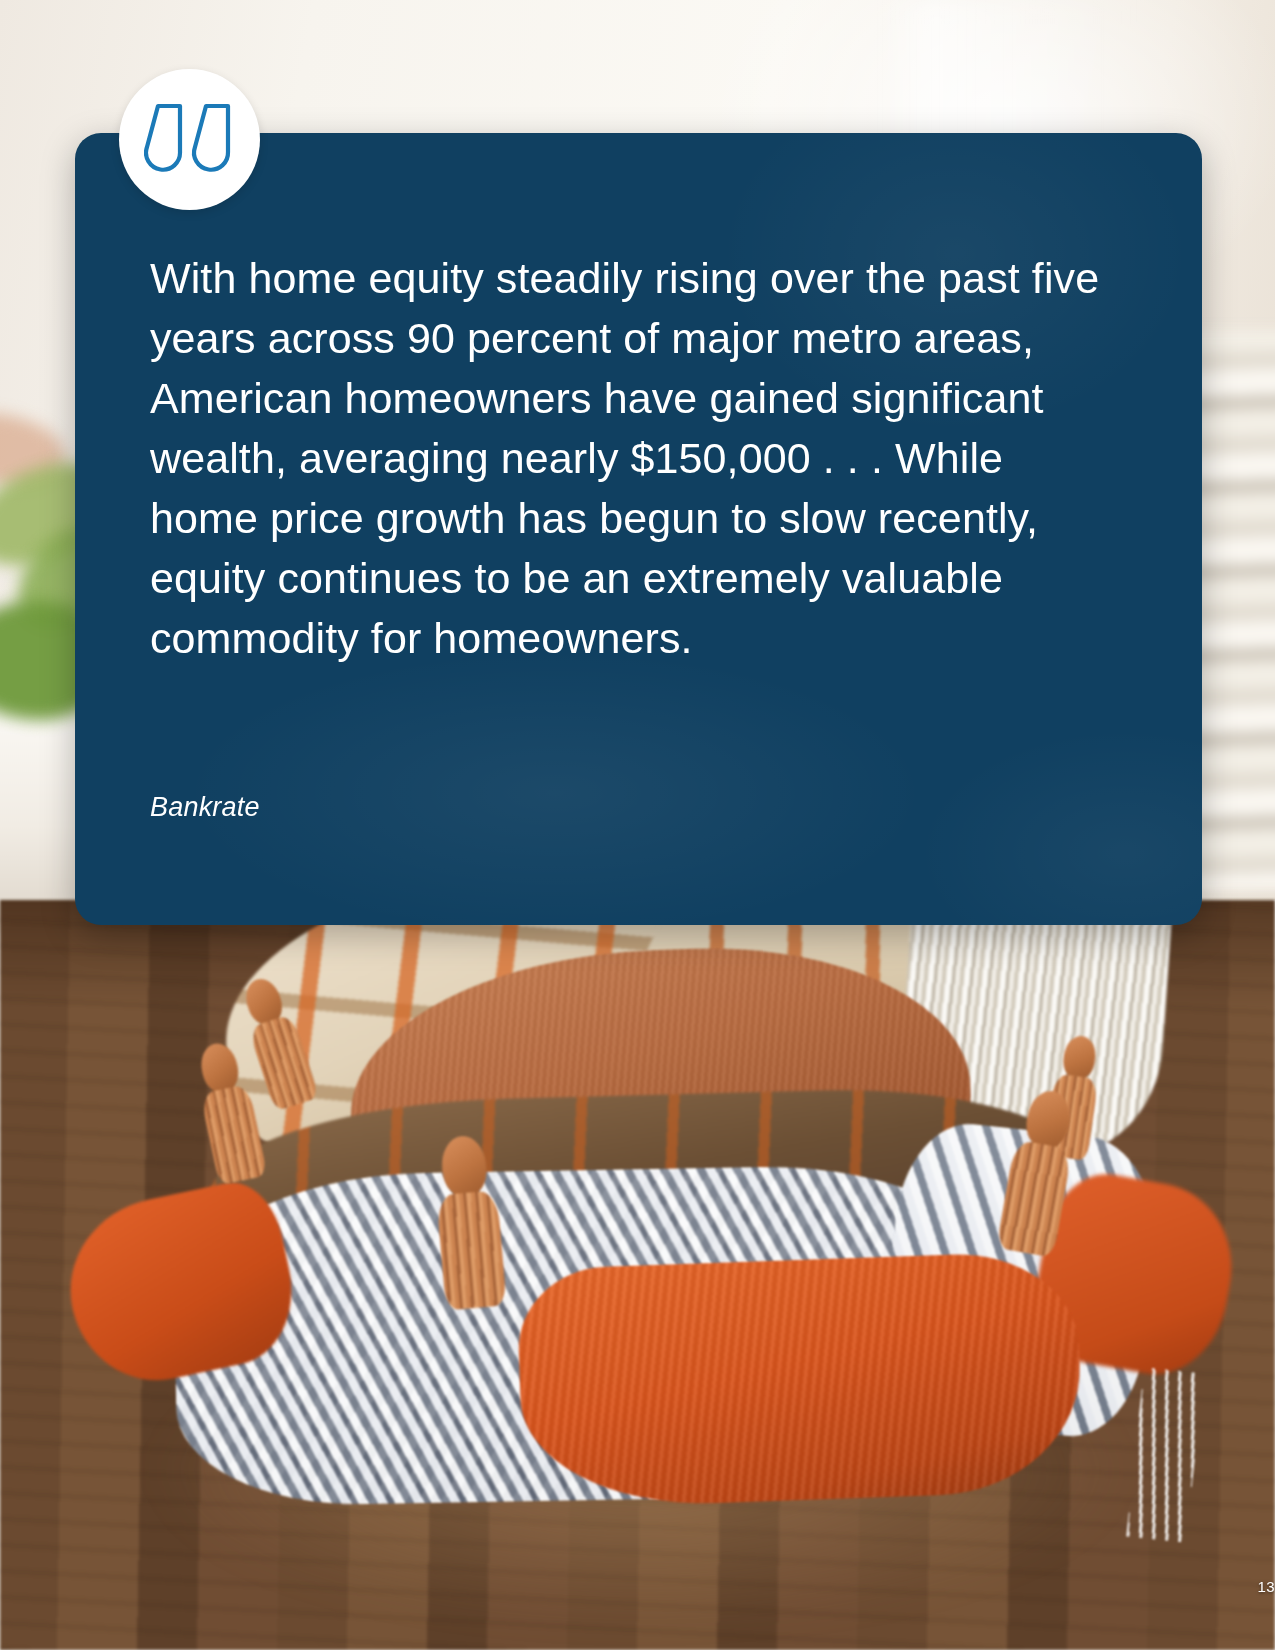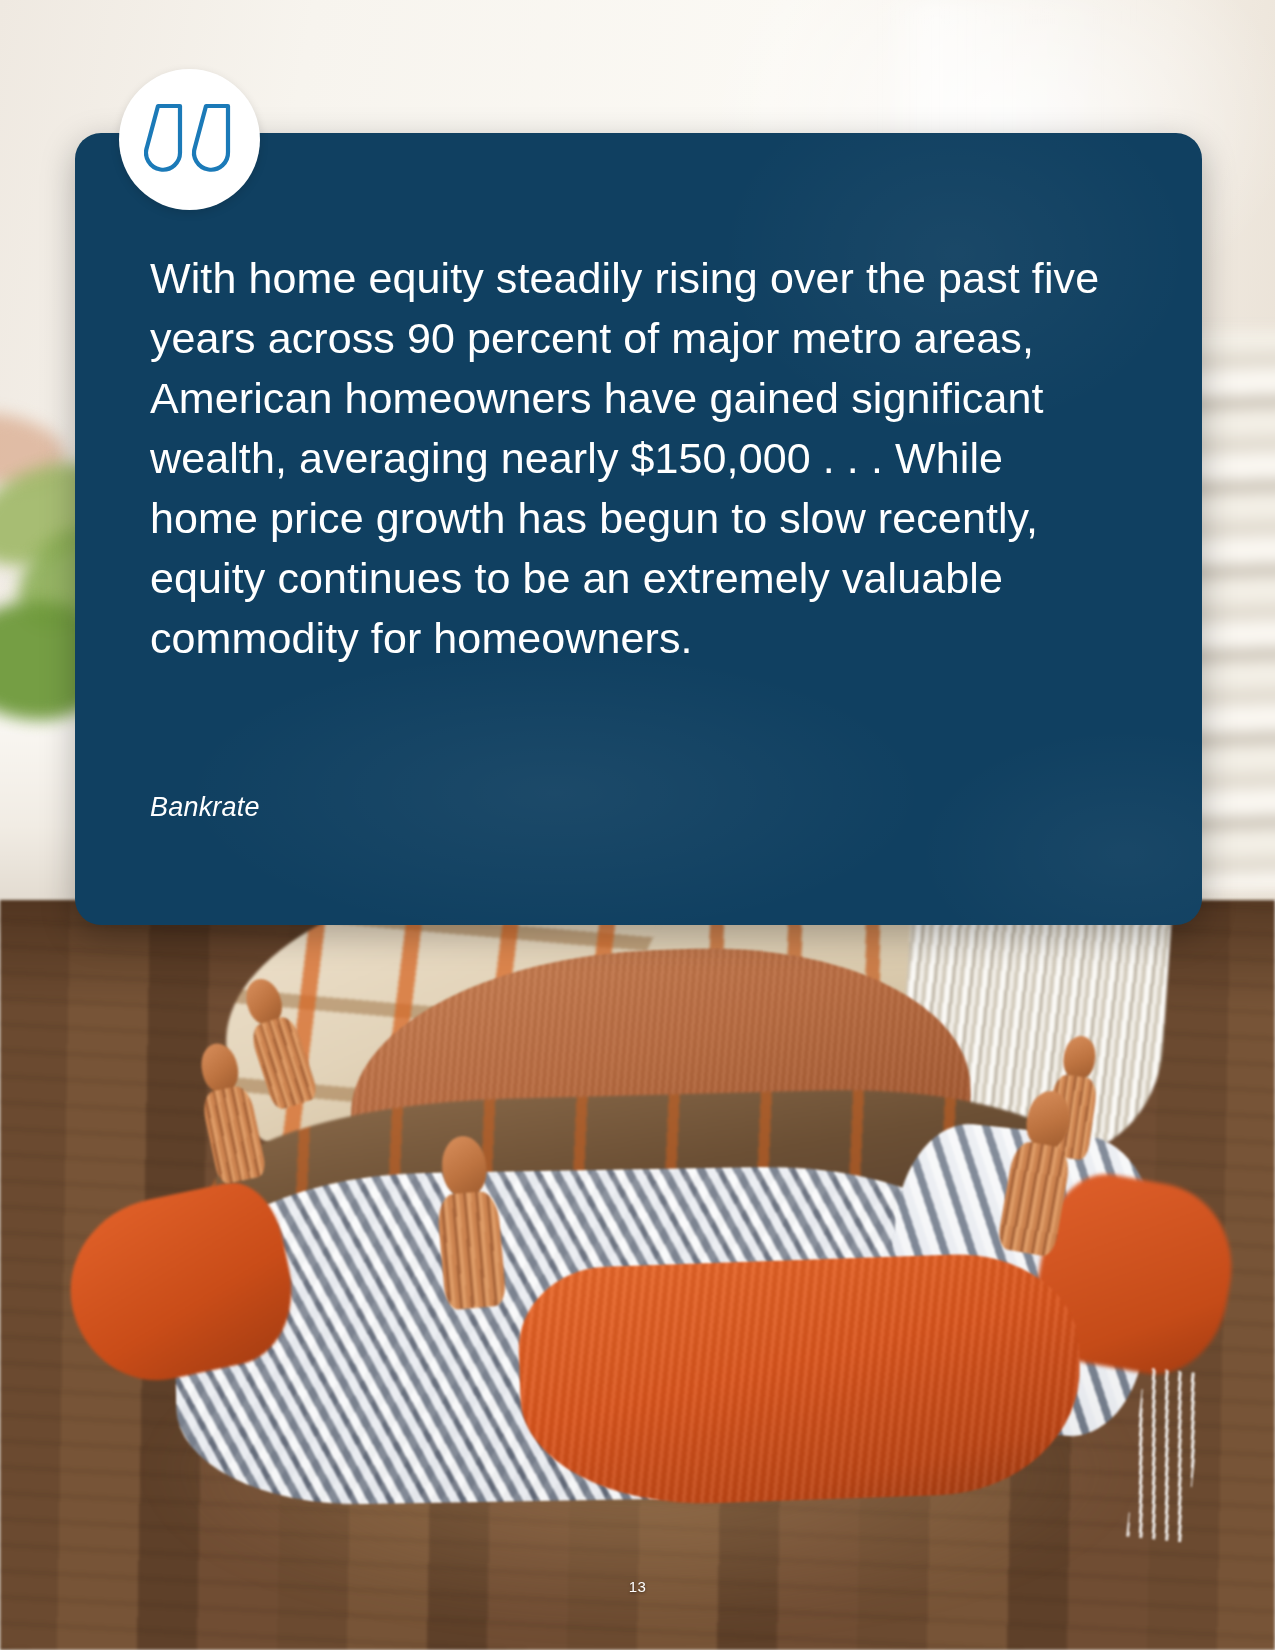--- a/index.html
+++ b/index.html
@@ -297,21 +297,21 @@
     box-shadow:0 3px 10px rgba(0,0,0,.13);
     display:flex; align-items:center; justify-content:center;
   }
   .quote-badge svg{ display:block; }
 
   
   .page-number{
     position:absolute;
     left:0; top:1578px;
     width:1275px;
-    text-align:center;
+    text-align:right;
     color:#ffffff;
     font-size:15px;
     letter-spacing:.4px;
     text-shadow:0 1px 3px rgba(0,0,0,.5);
   }
 </style>
 </head>
 <body>
 
 <div class="page">

